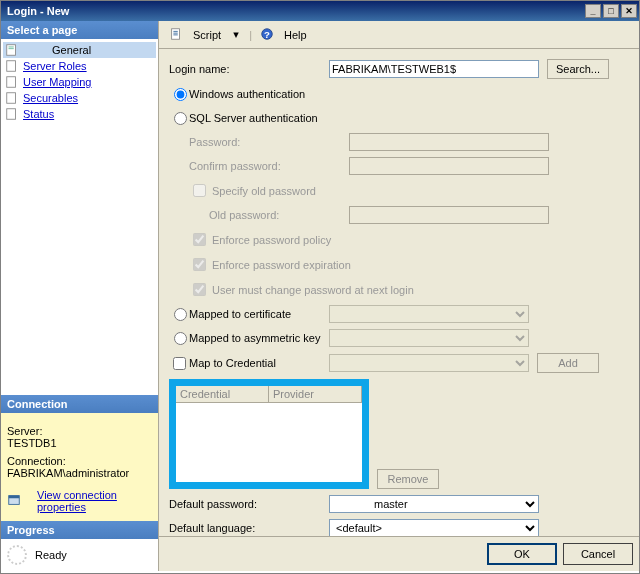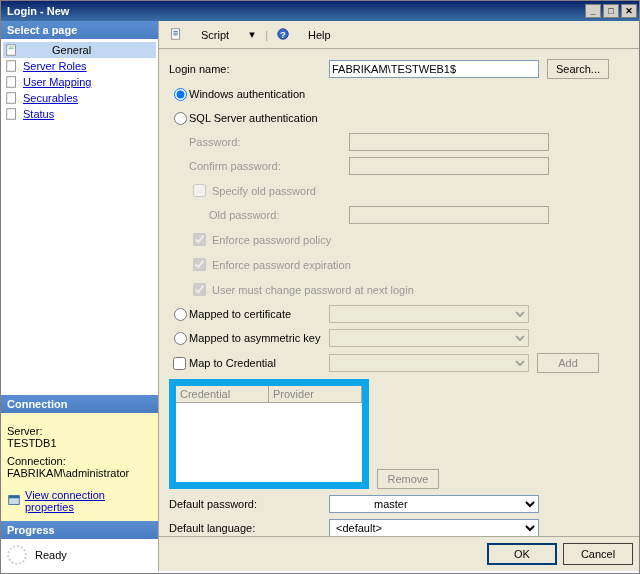--- a/index.html
+++ b/index.html
@@ -13,27 +13,27 @@
   .section-header { background: linear-gradient(to bottom,#5a8ed0,#4a7ec0); color:#fff; padding:3px 6px; font-weight:bold; }
   .page-list { background:#fff; padding:3px 2px; flex: 0 0 auto; }
   .page-item { display:flex; align-items:center; gap:4px; padding:1px 2px; cursor:default; }
   .page-item.selected { background:#c2d8f0; }
   .page-item .icon { width:14px; height:14px; display:inline-flex; align-items:center; justify-content:center; }
   .page-item a { color:#0000cc; text-decoration:underline; }
   .page-item.selected span.lbl { color:#000; text-decoration:none;margin-left:29px; }
   .spacer { flex:1; background:#fff; }
   .conn-block { background:#fef9c3; padding:6px 6px 8px 6px; }
   .conn-label { color:#000; margin-top:6px; }
-  .view-props { display:flex; align-items:center; gap:4px; margin-top:10px; }
+  .view-props { display:flex; align-items:center; gap:16px; margin-top:10px; }
   .view-props a { color:#0000cc; text-decoration:underline; }
   .progress-block { background:#fff; padding:6px; display:flex; align-items:center; gap:8px; }
   .spinner { width:20px; height:20px; border:2px dotted #ccc; border-radius:50%; }
   .main { flex:1; background:#ece9d8; display:flex; flex-direction:column; }
   .toolbar { height:28px; background:#ece9d8; border-bottom:1px solid #aca899; display:flex; align-items:center; padding:0 6px; gap:4px; }
-  .tool-btn { display:flex; align-items:center; gap:18px; padding:2px 4px; cursor:default; }
+  .tool-btn { display:flex; align-items:center; gap:10px; padding:2px 4px; cursor:default; }
   .split { width:10px; display:flex; align-items:center; justify-content:center; }
   .form { flex:1; padding:10px 10px 0 10px; overflow:auto; position:relative; }
   .row { display:flex; align-items:center; margin-bottom:6px; }
   .lbl-col { width:160px; }
   .radio-col { width:14px; margin-right:6px; }
   input[type=text], select { font:inherit; height:18px; border:1px solid #7f9db9; background:#fff; padding:0 2px; }
   input[type=text]:disabled, select:disabled { background:#ece9d8; color:#888; border-color:#aca899; }
   .search-btn, .add-btn, .remove-btn { width:62px; height:20px; background:#ece9d8; border:1px solid #aca899; color:#000; }
   .add-btn:disabled, .remove-btn:disabled { color:#888; }
   .indent { margin-left:20px; }

